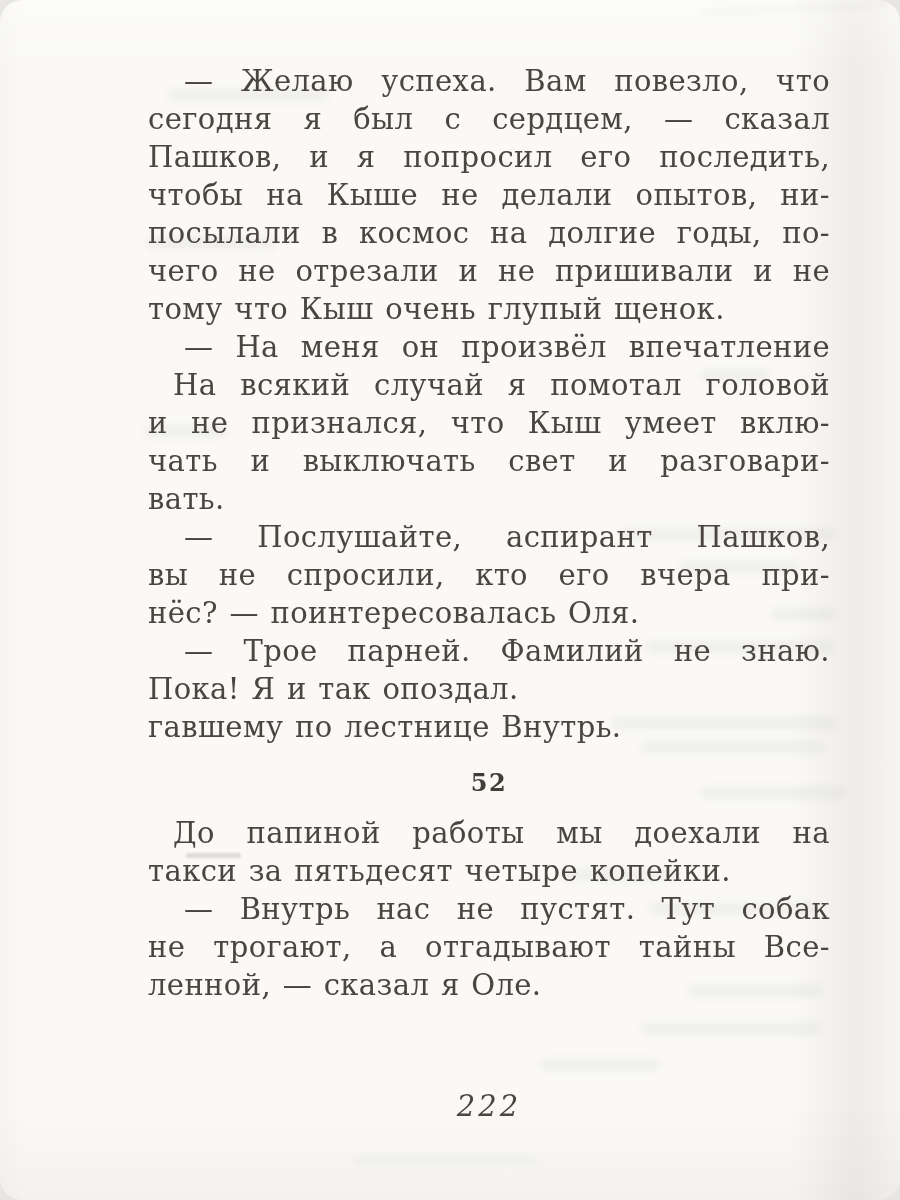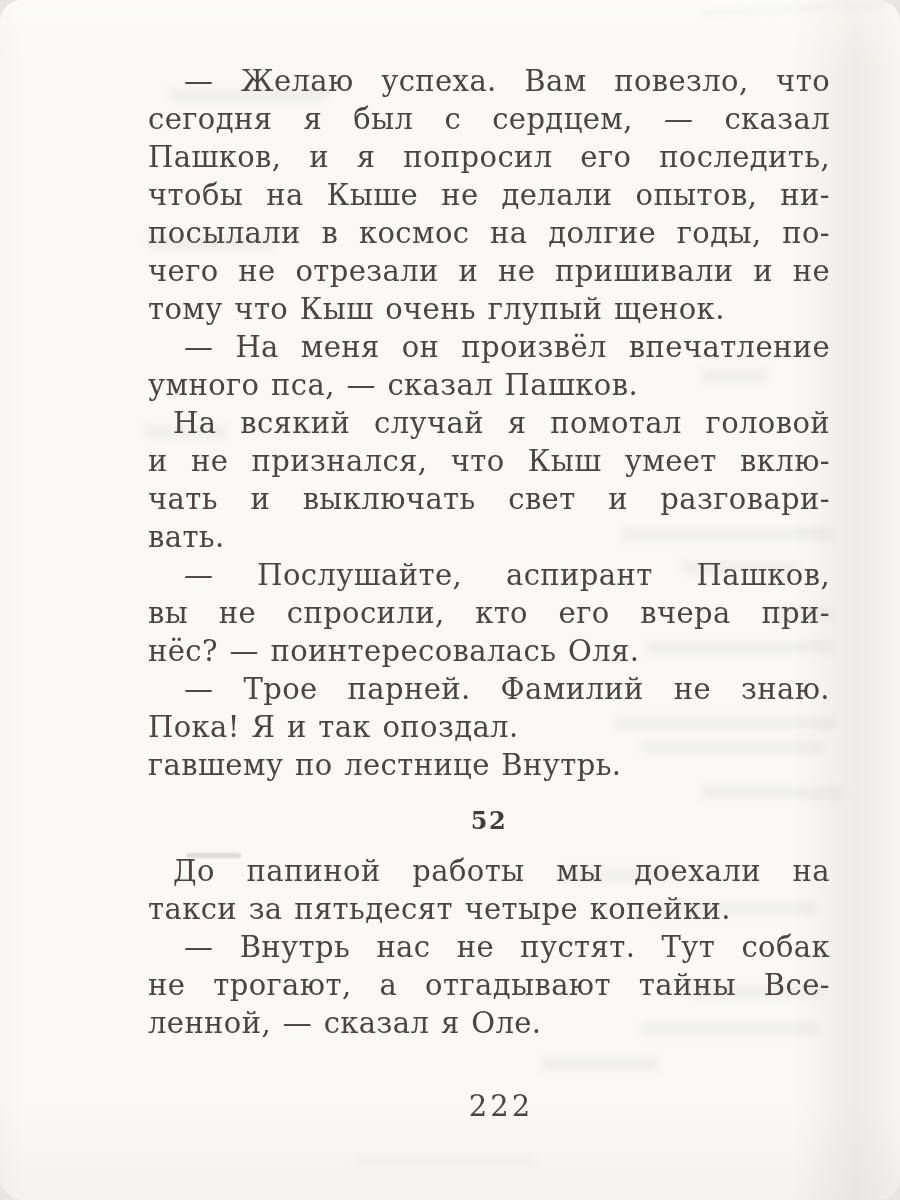--- a/index.html
+++ b/index.html
@@ -63,28 +63,29 @@
     font-size: 24px;
     font-weight: bold;
     line-height: 40px;
     letter-spacing: 1.5px;
     text-align: center;
     margin: 17px 0 11px 0;
     color: var(--heading-ink, #433d38);
   }
   .page-number {
     position: absolute;
-    left: 160px;
+    left: 148px;
     width: 682px;
     top: 1087px;
     text-align: center;
     font-size: 29px;
     line-height: 38px;
     letter-spacing: 3px;
     color: var(--ink, #4b4540);
+    font-style: italic;
   }
 </style>
 </head>
 <body>
 
 <div class="page">
 
   <div class="bleed">
     <div class="ghost scratch" style="left:700px; top:6px;  width:190px;"></div>
     <div class="ghost" style="left:168px; top:88px;   width:160px;"></div>
@@ -112,21 +113,20 @@
         <div class="line first">— Желаю успеха. Вам повезло, что</div>
         <div class="line">сегодня я был с сердцем, — сказал</div>
         <div class="line">Пашков, и я попросил его последить,</div>
         <div class="line">чтобы на Кыше не делали опытов, ни-</div>
         <div class="line">посылали в космос на долгие годы, по-</div>
         <div class="line">чего не отрезали и не пришивали и не</div>
         <div class="line end">тому что Кыш очень глупый щенок.</div>
       </div>
       <div class="paragraph dialogue">
         <div class="line first">— На меня он произвёл впечатление</div>
-        <div class="line end">умного пса, — сказал Пашков.</div>
       </div>
       <div class="paragraph narrative">
         <div class="line first">На всякий случай я помотал головой</div>
         <div class="line">и не признался, что Кыш умеет вклю-</div>
         <div class="line">чать и выключать свет и разговари-</div>
         <div class="line end">вать.</div>
       </div>
       <div class="paragraph dialogue">
         <div class="line first">— Послушайте, аспирант Пашков,</div>
         <div class="line">вы не спросили, кто его вчера при-</div>

